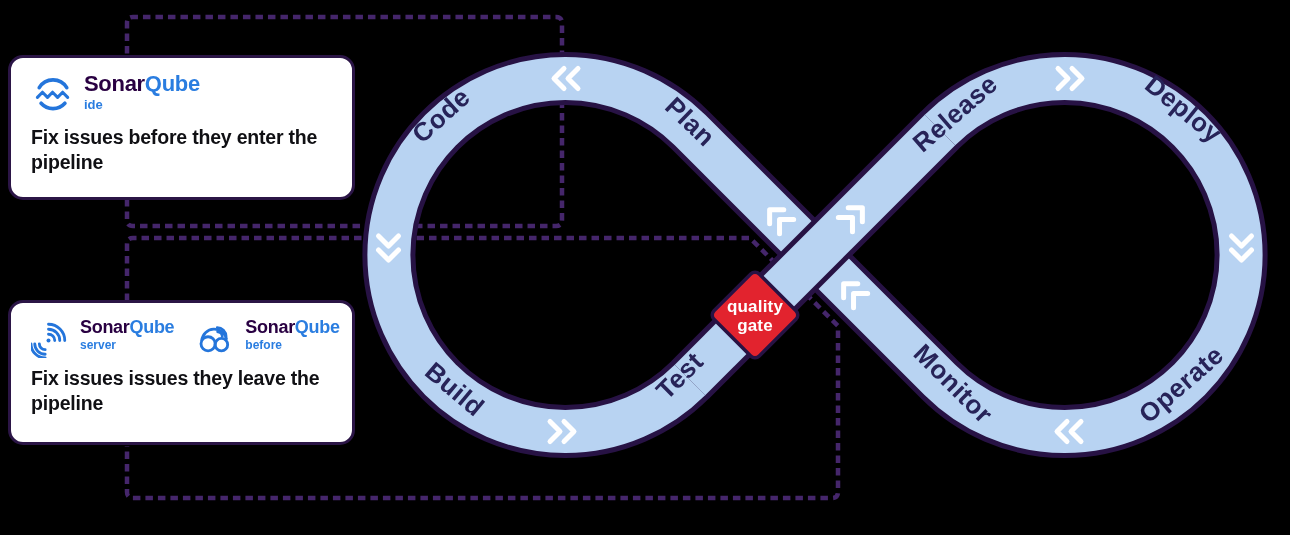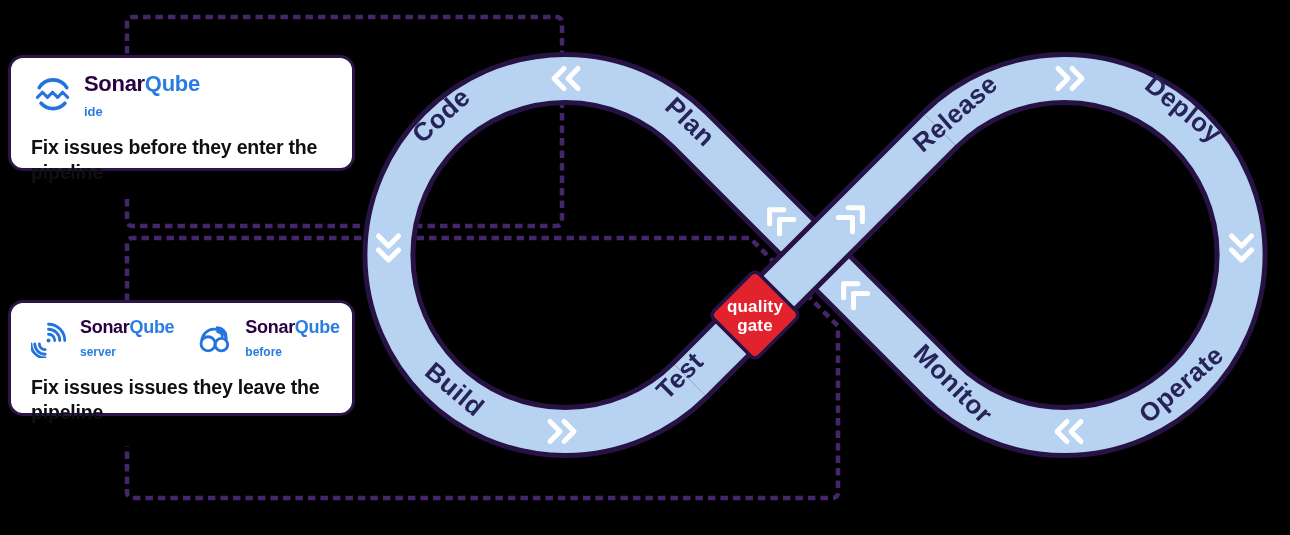--- a/index.html
+++ b/index.html
@@ -2,40 +2,40 @@
 <html><head>
 <meta charset="utf-8">
 <style>
   html,body{margin:0;padding:0;background:#000;}
   .stage{
     position:relative;width:1290px;height:535px;background:#000;overflow:hidden;
     font-family:"Liberation Sans", sans-serif;
   }
   .loop-svg{position:absolute;left:0;top:0;}
   .card{
-    position:absolute;left:8px;width:347px;height:116px;box-sizing:border-box;
+    position:absolute;left:8px;width:347px;height:145px;box-sizing:border-box;
     background:#ffffff;border:3px solid #2b1546;border-radius:15px;
     padding:15px 20px 14px 20px;
   }
   .card-1{top:55px;}
   .card-2{top:300px;}
   .logo-row{display:flex;align-items:flex-start;gap:22px;}
   .product{display:flex;align-items:flex-start;gap:9px;}
   .product-icon{flex:0 0 auto;display:block;}
   .brand{line-height:1;}
   .brand .wordmark{font-weight:700;letter-spacing:-0.3px;white-space:nowrap;}
   .card-1 .wordmark{font-size:22px;}
   .card-2 .wordmark{font-size:18px;}
   .sonar{color:#290042;}
   .qube{color:#2a7de0;}
-  .edition{color:#2a7de0;font-weight:700;margin-top:10px;}
+  .edition{color:#2a7de0;font-weight:700;margin-top:3px;}
   .card-1 .edition{font-size:13px;}
   .card-2 .edition{font-size:12px;}
   .card-desc{
-    margin-top:17px;font-size:19.5px;font-weight:700;color:#101014;
+    margin-top:8px;font-size:19.5px;font-weight:700;color:#101014;
     line-height:1.28;letter-spacing:-0.2px;max-width:296px;
   }
   .stage-label{
     font-family:"Liberation Sans", sans-serif;font-size:26px;font-weight:700;
     fill:#272358;letter-spacing:0.5px;
   }
   .gate-text{
     font-family:"Liberation Sans", sans-serif;font-size:17px;font-weight:700;
     fill:#ffffff;letter-spacing:0.2px;
   }

